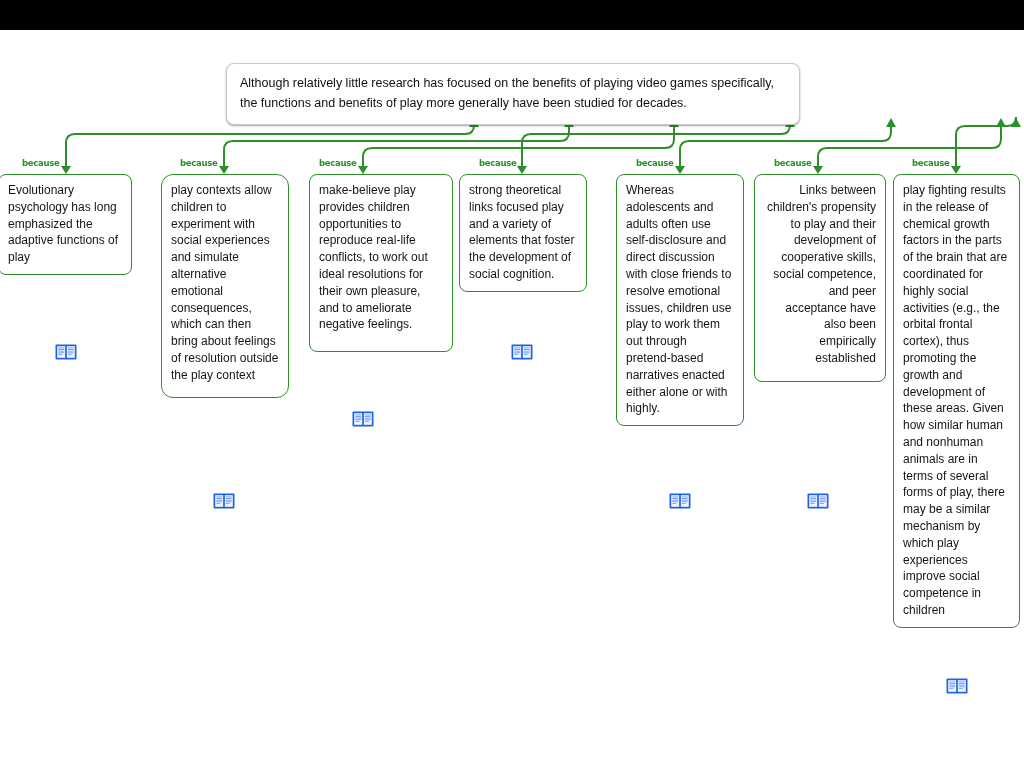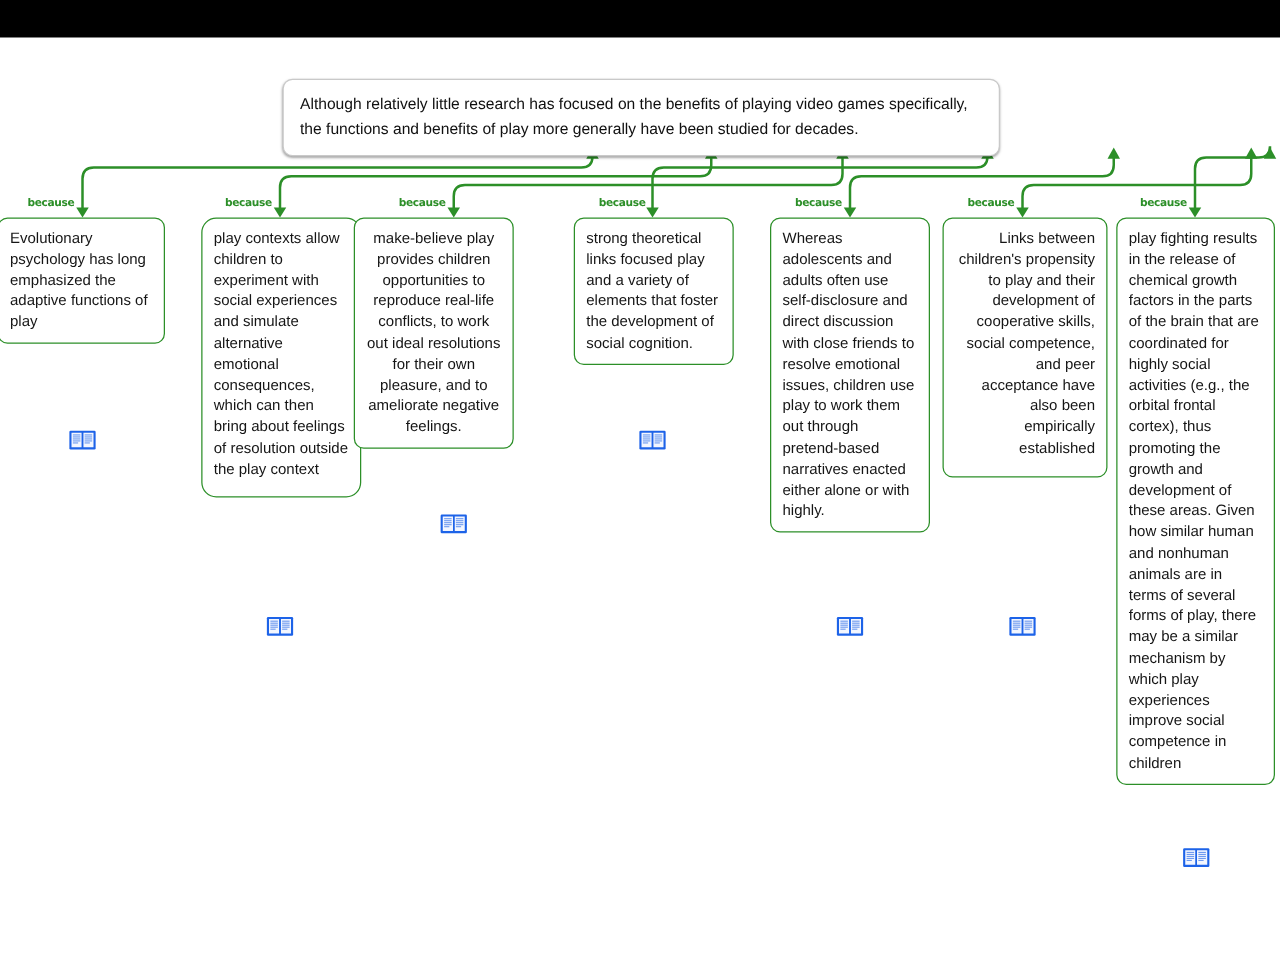--- a/index.html
+++ b/index.html
@@ -103,21 +103,21 @@
   <div class="root-box">
     <span>Although relatively little research has focused on the benefits of playing video games specifically, the functions and benefits of play more generally have been studied for decades.</span>
   </div>
 
   <div id="reasons-layer">
       <div class="because" style="left: 22px; top: 128px;">because</div>
       <div class="reason-box" style="left: -2px; top: 144px; width: 134px; min-height: 92px;"><span>Evolutionary psychology has long emphasized the adaptive functions of play</span></div>
       <div class="because" style="left: 180px; top: 128px;">because</div>
       <div class="reason-box" style="left: 161px; top: 144px; width: 128px; min-height: 224px; border-radius: 12px;"><span>play contexts allow children to experiment with social experiences and simulate alternative emotional consequences, which can then bring about feelings of resolution outside the play context</span></div>
       <div class="because" style="left: 319px; top: 128px;">because</div>
-      <div class="reason-box" style="left: 283px; top: 144px; width: 128px; min-height: 178px; text-align: center;"><span>make-believe play provides children opportunities to reproduce real-life conflicts, to work out ideal resolutions for their own pleasure, and to ameliorate negative feelings.</span></div>
+      <div class="reason-box" style="left: 309px; top: 144px; width: 144px; min-height: 178px;"><span>make-believe play provides children opportunities to reproduce real-life conflicts, to work out ideal resolutions for their own pleasure, and to ameliorate negative feelings.</span></div>
       <div class="because" style="left: 479px; top: 128px;">because</div>
       <div class="reason-box" style="left: 459px; top: 144px; width: 128px; min-height: 105px;"><span>strong theoretical links focused play and a variety of elements that foster the development of social cognition.</span></div>
       <div class="because" style="left: 636px; top: 128px;">because</div>
       <div class="reason-box" style="left: 616px; top: 144px; width: 128px; min-height: 241px;"><span>Whereas adolescents and adults often use self-disclosure and direct discussion with close friends to resolve emotional issues, children use play to work them out through pretend-based narratives enacted either alone or with highly.</span></div>
       <div class="because" style="left: 774px; top: 128px;">because</div>
       <div class="reason-box" style="left: 754px; top: 144px; width: 132px; min-height: 208px; text-align: right;"><span>Links between children's propensity to play and their development of cooperative skills, social competence, and peer acceptance have also been empirically established</span></div>
       <div class="because" style="left: 912px; top: 128px;">because</div>
       <div class="reason-box" style="left: 893px; top: 144px; width: 127px; min-height: 442px;"><span>play fighting results in the release of chemical growth factors in the parts of the brain that are coordinated for highly social activities (e.g., the orbital frontal cortex), thus promoting the growth and development of these areas. Given how similar human and nonhuman animals are in terms of several forms of play, there may be a similar mechanism by which play experiences improve social competence in children</span></div>
     </div>
 

